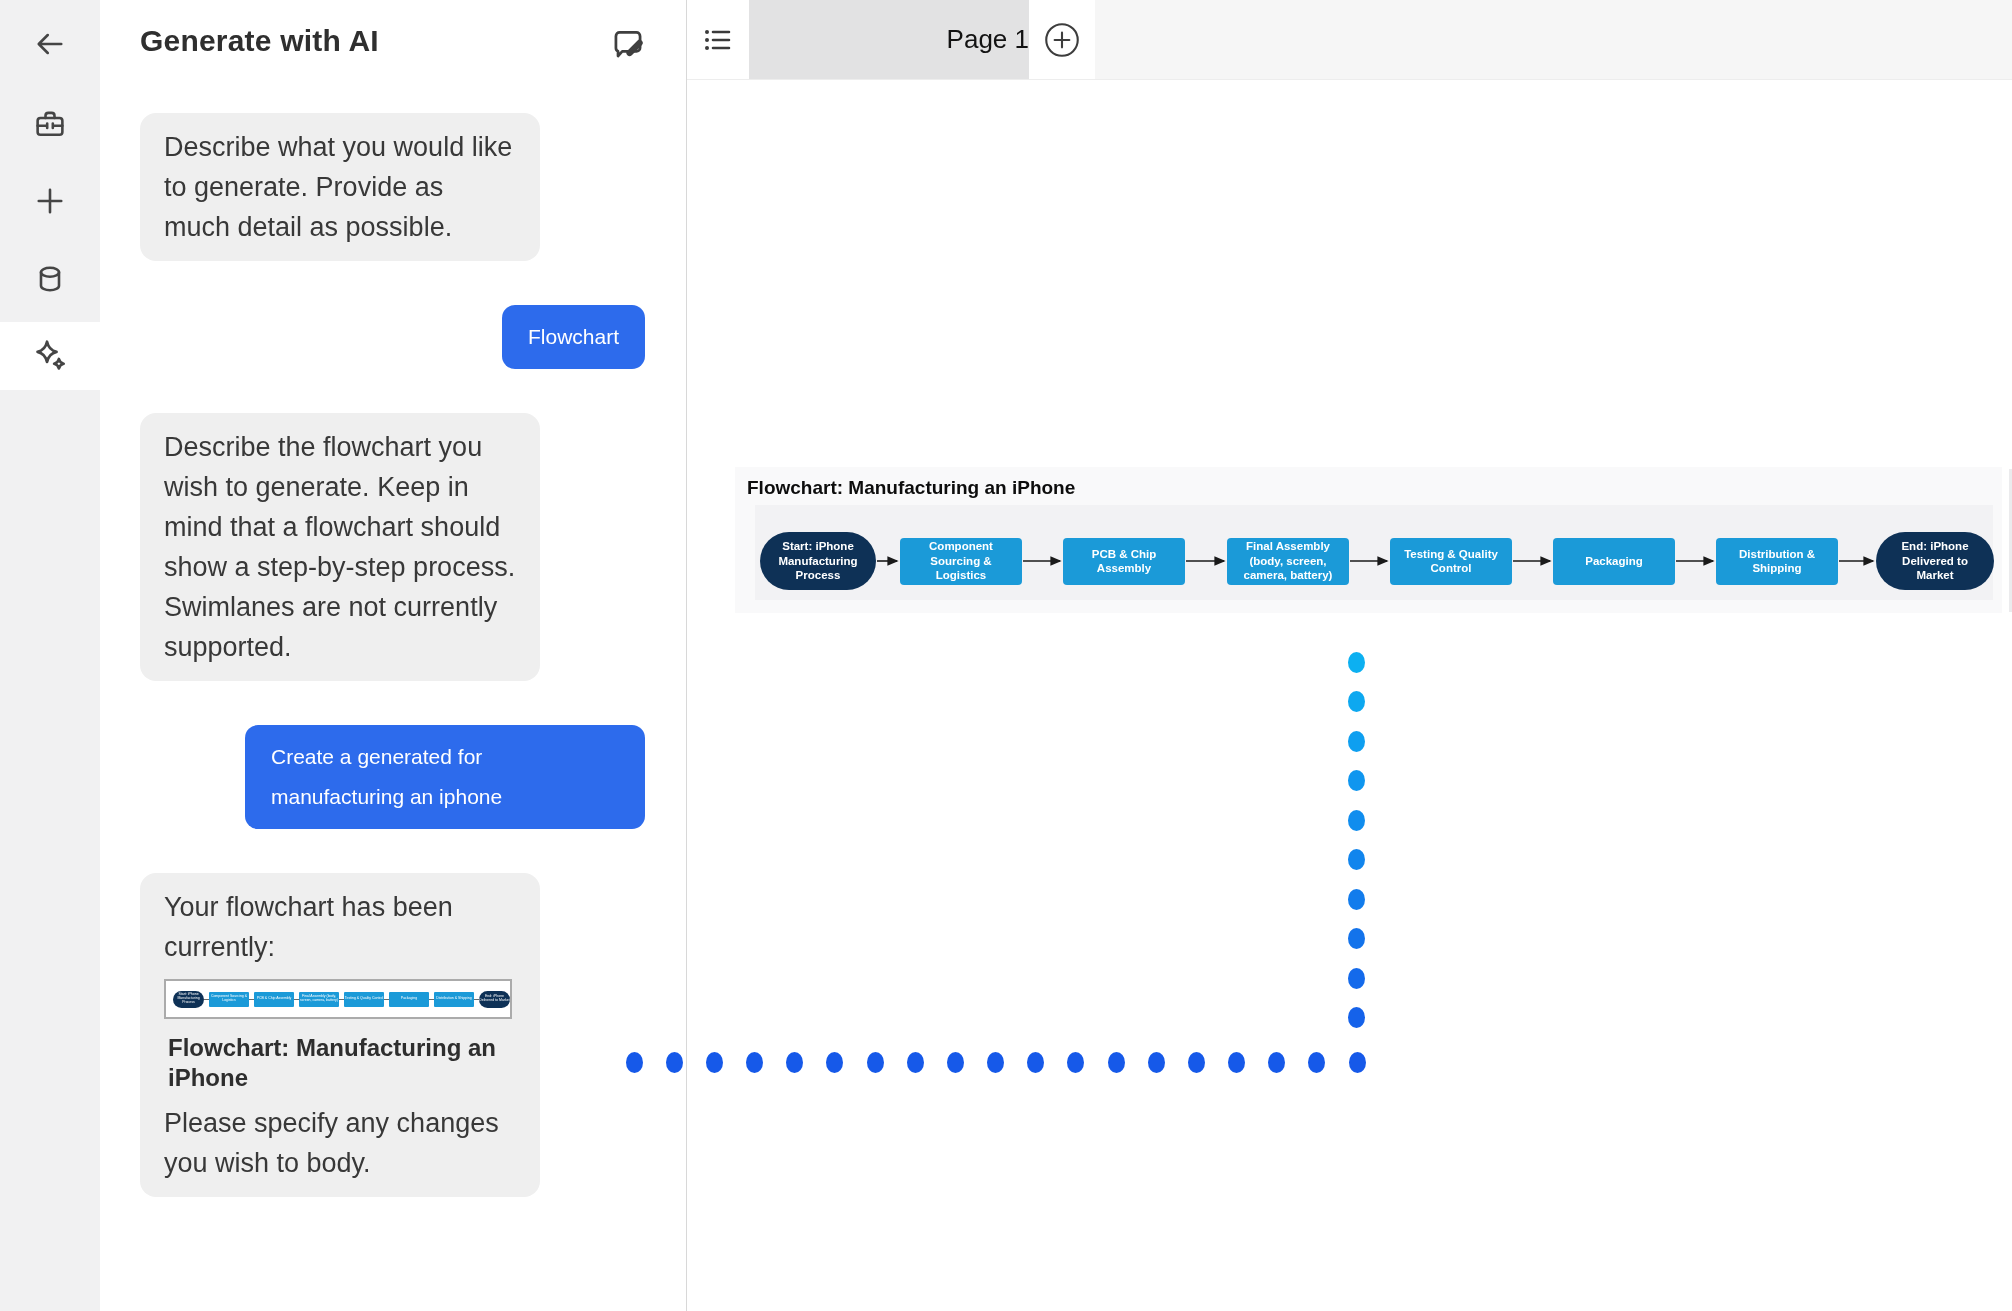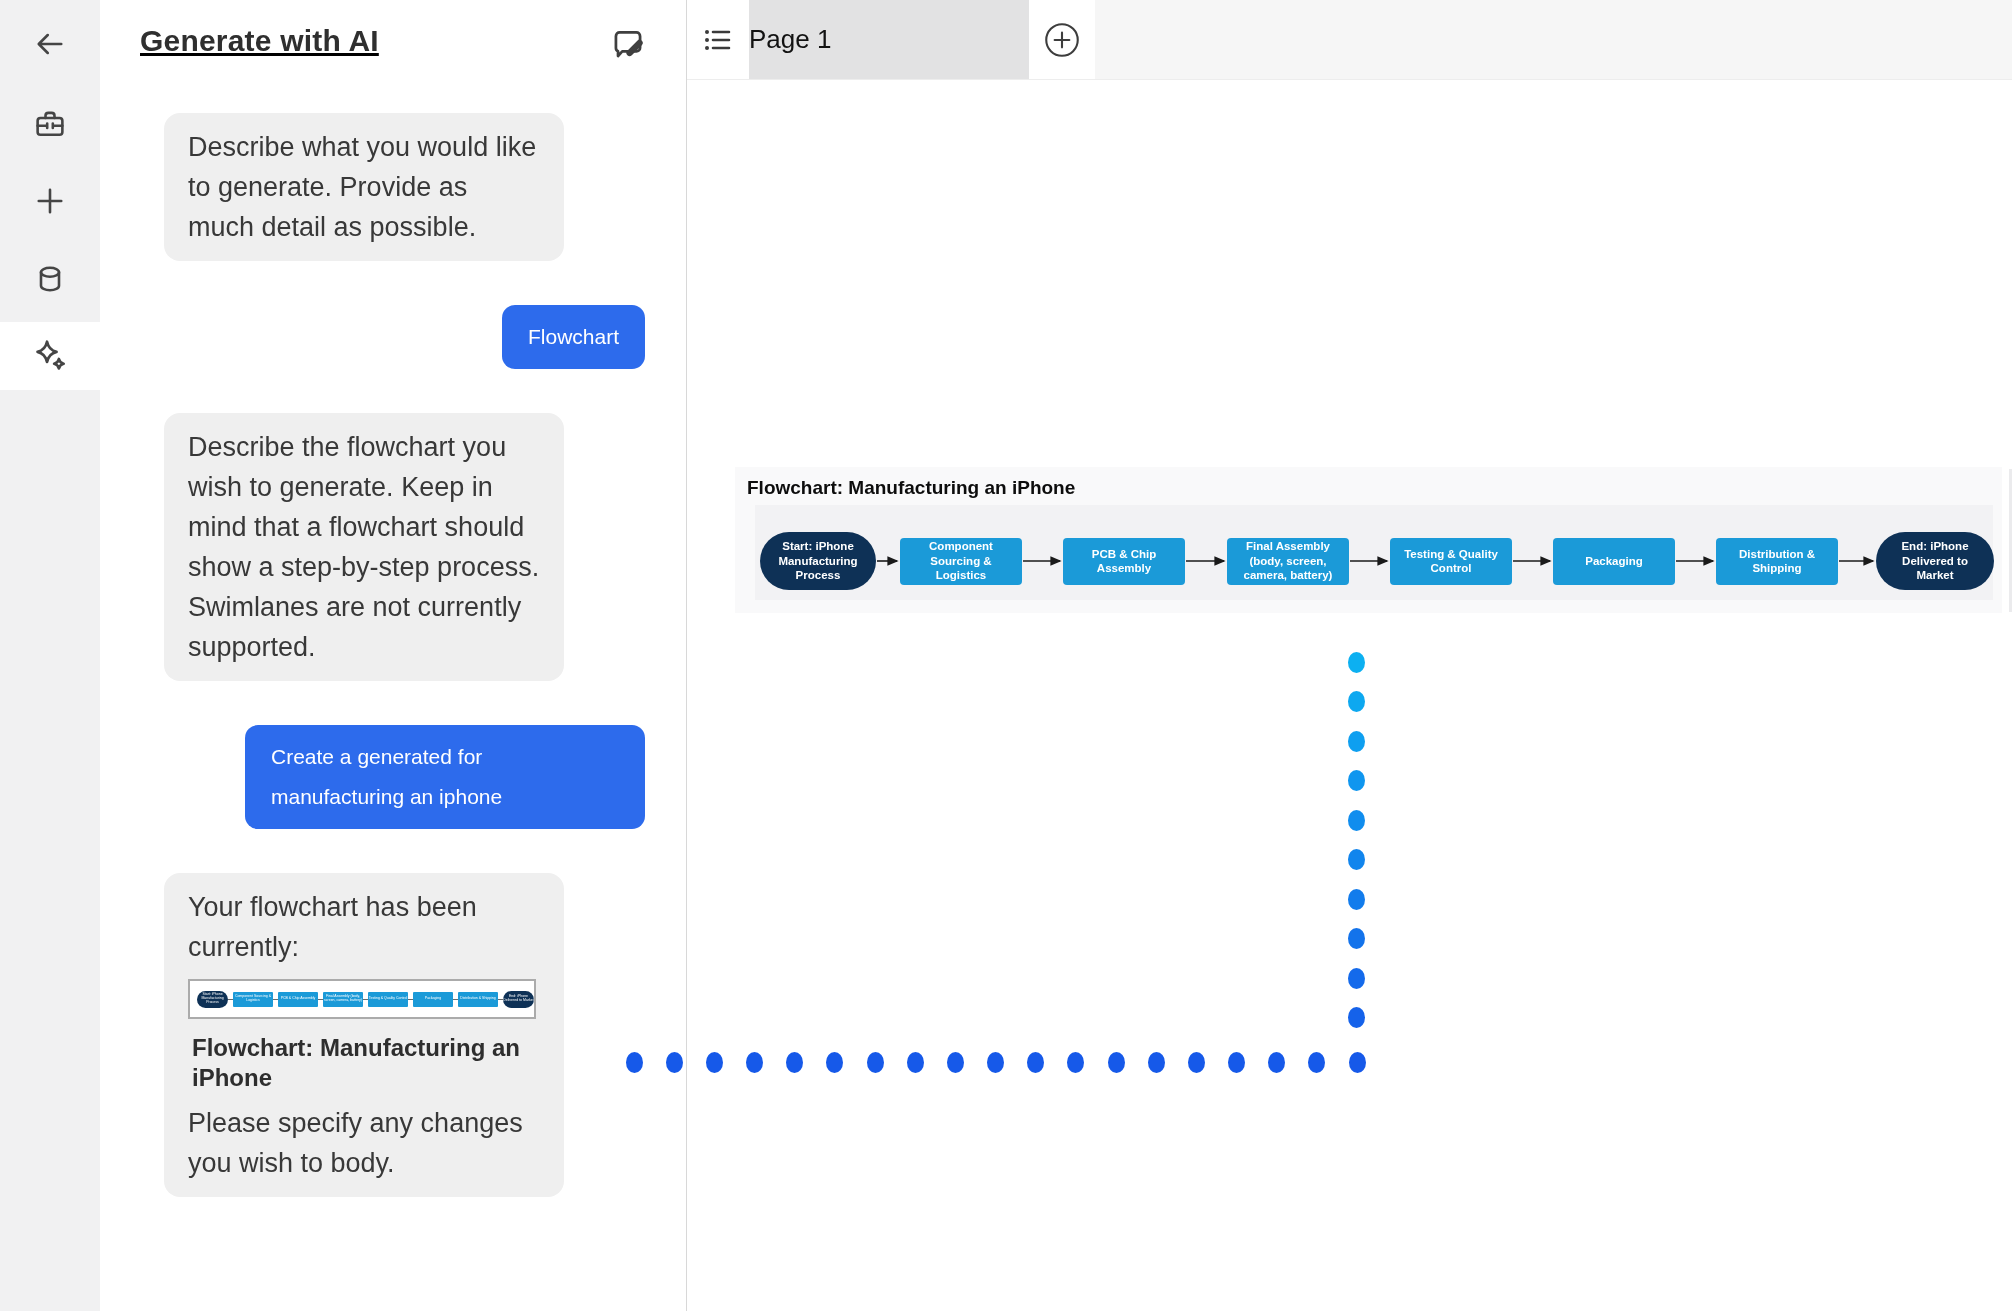--- a/index.html
+++ b/index.html
@@ -6,42 +6,42 @@
   #stage{position:relative;width:2012px;height:1311px;overflow:hidden;background:#ffffff;}
 
   
   .rail{position:absolute;left:0;top:0;width:100px;height:1311px;background:#F1F1F2;}
   .rail-item{position:absolute;left:0;width:100px;height:68px;display:flex;align-items:center;justify-content:center;cursor:pointer;}
   .rail-item.active{background:#ffffff;}
   .rail-item svg{stroke:#454545;fill:none;stroke-width:2.3;stroke-linecap:round;stroke-linejoin:round;}
 
   
   .panel{position:absolute;left:100px;top:0;width:586px;height:1311px;background:#ffffff;}
-  .panel-header{display:flex;align-items:flex-start;justify-content:space-between;padding:24px 36px 0 40px;text-decoration:underline;}
+  .panel-header{display:flex;align-items:flex-start;justify-content:space-between;padding:24px 36px 0 40px;}
   .panel-title{font-size:30px;font-weight:bold;color:#2f2f2f;letter-spacing:.2px;}
   .compose-btn{width:44px;height:44px;display:flex;align-items:center;justify-content:center;cursor:pointer;margin-top:-2px;}
   .chat{display:flex;flex-direction:column;gap:44px;padding:47px 41px 0 40px;box-sizing:border-box;}
-  .bubble{background:#EFEFEF;border-radius:16px;padding:14px 24px;font-size:27px;line-height:40px;color:#383838;width:400px;box-sizing:border-box;align-self:flex-start;margin-left:24px;}
+  .bubble{background:#EFEFEF;border-radius:16px;padding:14px 24px;font-size:27px;line-height:40px;color:#383838;width:400px;box-sizing:border-box;align-self:flex-start;}
   .chip{background:#2D6BEC;color:#ffffff;border-radius:13px;padding:12px 26px;font-size:21px;line-height:40px;align-self:flex-end;}
   .chip.wide{width:400px;box-sizing:border-box;}
   .thumb{margin:12px 0 14px 0;width:348px;height:40px;border:2px solid #ABABAB;background:#ffffff;display:flex;align-items:center;justify-content:space-between;padding:0 7px;box-sizing:border-box;}
   .mini-node{display:block;color:#ffffff;font-size:3.5px;line-height:1.1;text-align:center;overflow:hidden;display:flex;align-items:center;justify-content:center;flex-shrink:0;}
   .mini-node.process{width:40px;height:15px;background:#1B9AD8;border-radius:1px;}
   .mini-node.terminal{width:31px;height:17px;background:#0E3156;border-radius:9px;}
   .mini-conn{width:5px;height:1px;background:#6b6b6b;flex-shrink:0;}
   .thumb-caption{font-size:24px;font-weight:bold;color:#2e2e2e;margin:4px 0 10px 4px;line-height:30px;}
 
   
   .divider{position:absolute;left:686px;top:0;width:1px;height:1311px;background:#D8D8D8;}
 
   
   .canvas{position:absolute;left:687px;top:0;width:1325px;height:1311px;background:#ffffff;}
   .tabbar{position:absolute;left:0;top:0;width:1325px;height:80px;background:#F6F6F6;border-bottom:1px solid #EDEDED;box-sizing:border-box;}
   .tab-listbtn{position:absolute;left:0;top:0;width:62px;height:79px;background:#ffffff;display:flex;align-items:center;justify-content:center;cursor:pointer;}
-  .tab-active{position:absolute;left:62px;top:0;width:280px;height:79px;background:#E2E2E3;display:flex;align-items:center;justify-content:flex-start;font-size:26px;color:#121212;cursor:pointer;}
+  .tab-active{position:absolute;left:62px;top:0;width:280px;height:79px;background:#E2E2E3;display:flex;align-items:center;justify-content:flex-end;font-size:26px;color:#121212;cursor:pointer;}
   .tab-addbtn{position:absolute;left:342px;top:0;width:66px;height:79px;background:#ffffff;display:flex;align-items:center;justify-content:center;cursor:pointer;}
 
   
   .fc{position:absolute;left:48px;top:467px;width:1267px;height:146px;background:#F9F9FA;}
   .fc-inner{position:absolute;left:20px;top:38px;width:1238px;height:95px;background:#F2F2F4;}
   .fc-title{position:absolute;left:12px;top:10px;font-size:19px;font-weight:bold;color:#0d0d0d;}
   .fc-node{position:absolute;display:flex;align-items:center;justify-content:center;text-align:center;color:#ffffff;font-size:11.5px;font-weight:bold;line-height:1.25;padding:2px 6px;box-sizing:border-box;cursor:pointer;}
   .fc-node.process{background:#1B9AD8;border-radius:4px;}
   .fc-node.terminal{background:#0E3156;border-radius:29px;}
   .fc-arrows{position:absolute;left:0;top:0;pointer-events:none;}

